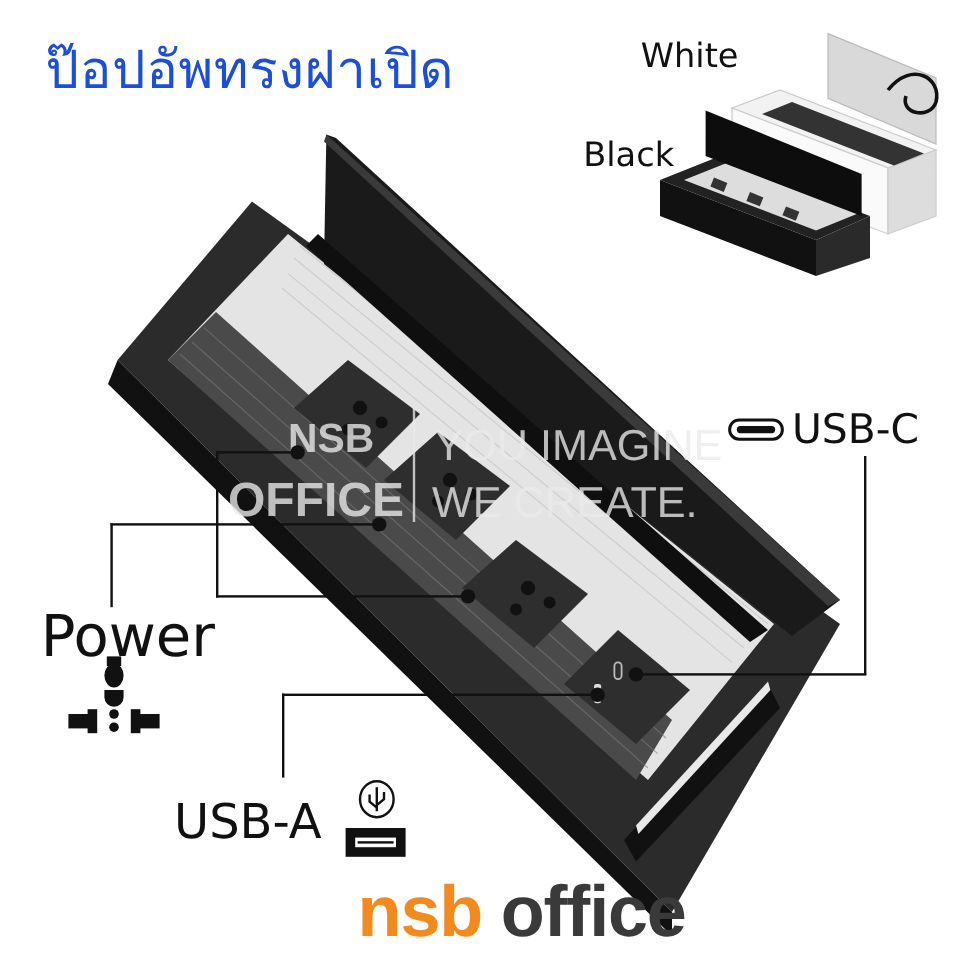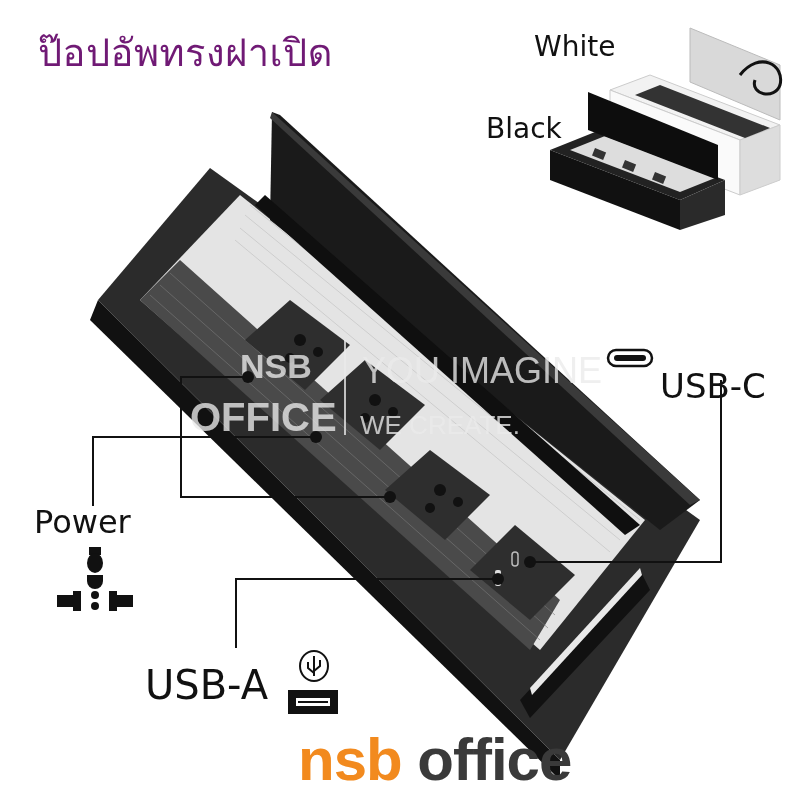--- a/index.html
+++ b/index.html
@@ -1,21 +1,21 @@
 <!DOCTYPE html>
 <html><head>
 <meta charset="utf-8">
 <style>
   html, body { margin: 0; padding: 0; background: #ffffff; }
   body { width: 800px; height: 800px; position: relative; overflow: hidden;
          font-family: "DejaVu Sans", sans-serif; color: #111; }
   .abs { position: absolute; }
-  .title { left: 38px; top: 22px; font-size: 38px; font-weight: normal; letter-spacing: 0.5px; color: #701a75; }
+  .title { left: 38px; top: 22px; font-size: 44px; font-weight: normal; letter-spacing: 0.5px; color: #1d4ed8; }
   .variant-label { font-size: 28px; color: #111; }
-  .callout { font-size: 32px; color: #111; }
+  .callout { font-size: 48px; color: #111; }
   .line { position: absolute; background: #111; }
   .dot { position: absolute; width: 12px; height: 12px; border-radius: 50%; background: #111; }
   .wm { position: absolute; color: rgba(235,235,235,0.78); font-family: "Liberation Sans", sans-serif; }
   .brand { left: 298px; top: 725px; font-family: "Liberation Sans", sans-serif; font-weight: bold; font-size: 60px; letter-spacing: -1px; }
   .brand .a { color: #f28a1e; }
   .brand .b { color: #3a3a3a; }
 </style>
 </head>
 <body>
 
@@ -97,21 +97,21 @@
 
   <polygon points="272,112 280,115 700,500 660,530 270,220" fill="#1a1a1a"></polygon>
   <polygon points="272,112 700,500 690,505 270,118" fill="#3a3a3a"></polygon>
   <polygon points="265,195 640,525 625,535 255,205" fill="#0f0f0f"></polygon>
 </svg>
 
 <div class="wm" style="left:240px;top:347px;font-size:34px;font-weight:bold;">NSB</div>
 <div class="wm" style="left:190px;top:395px;font-size:40px;font-weight:bold;">OFFICE</div>
 <div class="abs" style="left:344px;top:340px;width:2px;height:95px;background:rgba(235,235,235,0.78);"></div>
 <div class="wm" style="left:362px;top:350px;font-size:36px;">YOU IMAGINE</div>
-<div class="wm" style="left:360px;top:398px;font-size:26px;margin-top:12px;">WE CREATE.</div>
+<div class="wm" style="left:360px;top:398px;font-size:36px;">WE CREATE.</div>
 
 <div class="line" style="left:92px;top:436px;width:2px;height:70px;"></div>
 <div class="line" style="left:92px;top:436px;width:222px;height:2px;"></div>
 <div class="dot" style="left:310px;top:431px;"></div>
 <div class="line" style="left:180px;top:376px;width:2px;height:122px;"></div>
 <div class="line" style="left:180px;top:376px;width:66px;height:2px;"></div>
 <div class="dot" style="left:242px;top:371px;"></div>
 <div class="line" style="left:180px;top:496px;width:208px;height:2px;"></div>
 <div class="dot" style="left:384px;top:491px;"></div>
 
@@ -125,21 +125,21 @@
   <rect x="2" y="50" width="18" height="12" fill="#111"></rect>
     <rect x="18" y="46" width="8" height="20" fill="#111"></rect>
   <rect x="60" y="50" width="18" height="12" fill="#111"></rect>
     <rect x="54" y="46" width="8" height="20" fill="#111"></rect>
 </svg>
 
 <svg class="abs" style="left:606px;top:348px;" width="48" height="20" viewBox="0 0 48 20">
   <rect x="2" y="2" width="44" height="16" rx="8" fill="none" stroke="#111" stroke-width="2.5"></rect>
   <rect x="8" y="7" width="32" height="6" rx="3" fill="#111"></rect>
 </svg>
-<div class="abs callout" style="left:660px;top:338px;font-size:34px;margin-top:28px;">USB-C</div>
+<div class="abs callout" style="left:660px;top:338px;font-size:34px;">USB-C</div>
 <div class="line" style="left:720px;top:380px;width:2px;height:182px;"></div>
 <div class="line" style="left:530px;top:561px;width:192px;height:2px;"></div>
 <div class="dot" style="left:524px;top:556px;"></div>
 
 <div class="line" style="left:235px;top:578px;width:2px;height:70px;"></div>
 <div class="line" style="left:235px;top:578px;width:262px;height:2px;"></div>
 <div class="dot" style="left:492px;top:573px;"></div>
 <div class="abs callout" style="left:145px;top:662px;font-size:40px;">USB-A</div>
 <svg class="abs" style="left:284px;top:650px;" width="60" height="66" viewBox="0 0 60 66">
   <ellipse cx="30" cy="16" rx="14" ry="15" fill="none" stroke="#111" stroke-width="2"></ellipse>

